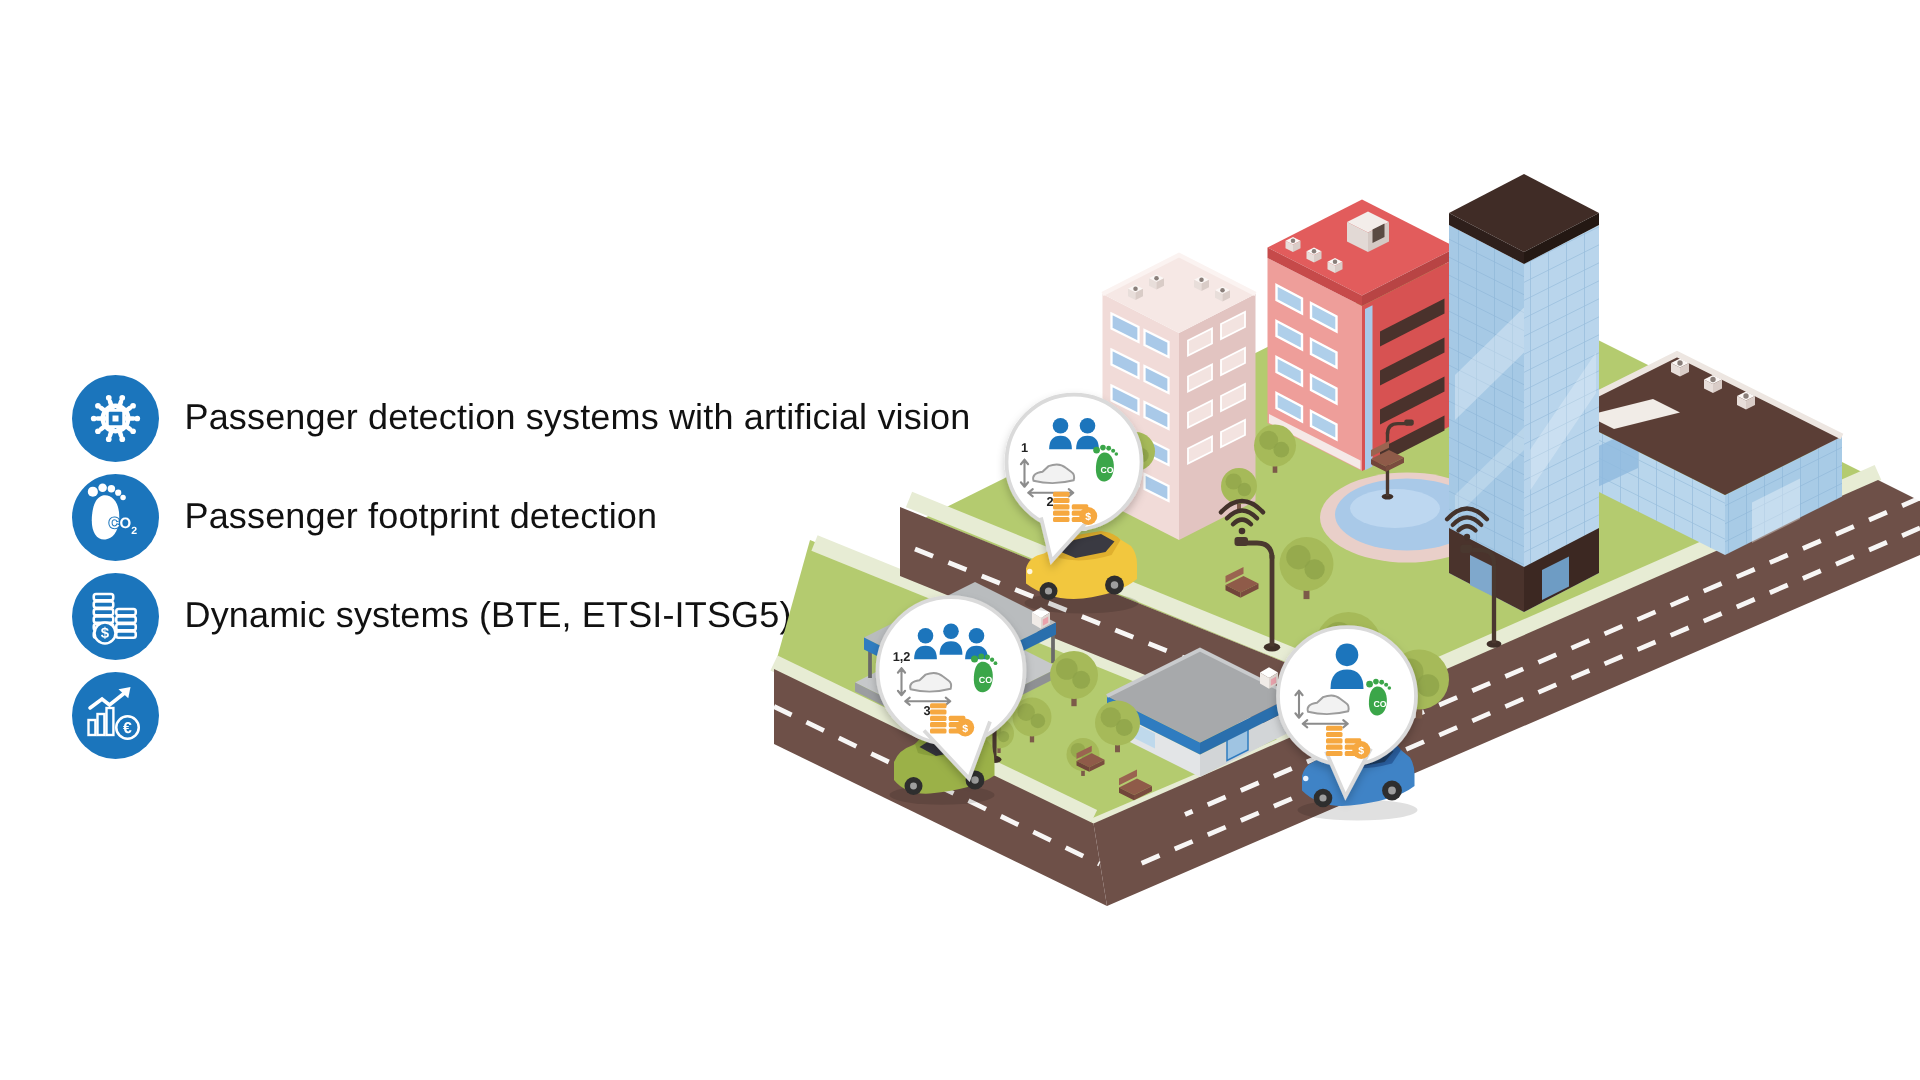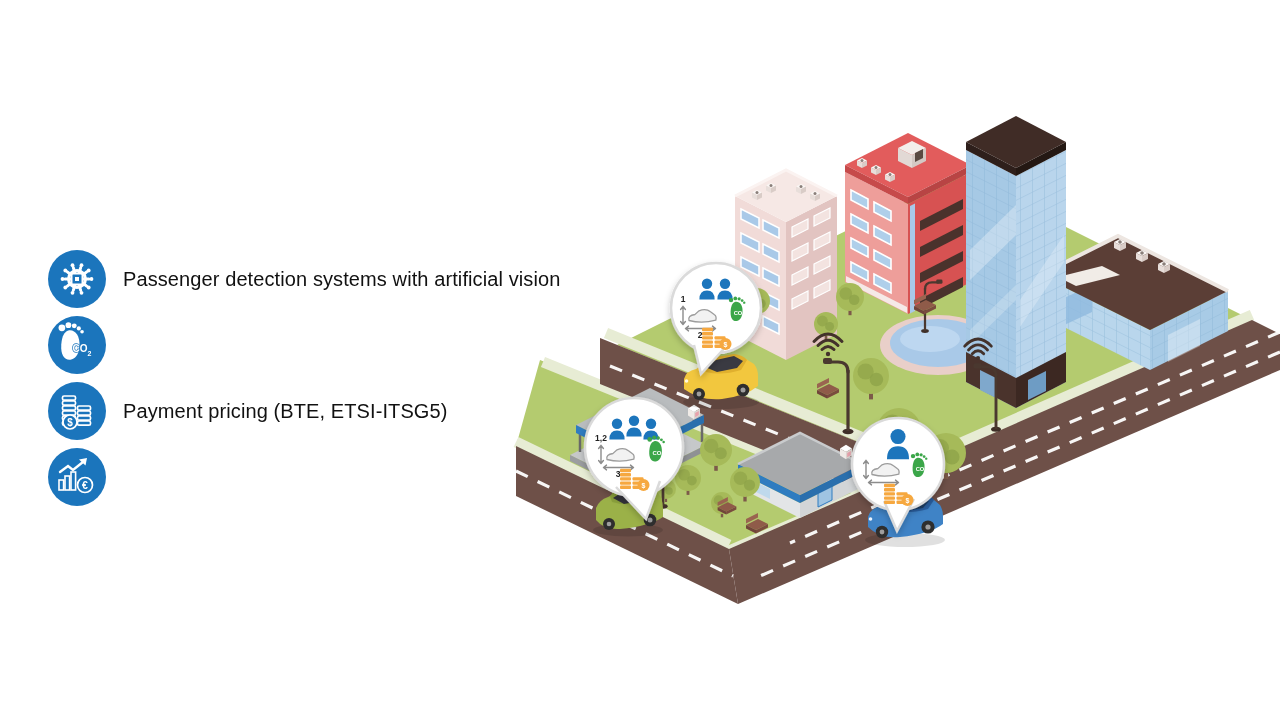--- a/index.html
+++ b/index.html
@@ -1,21 +1,21 @@
 <!DOCTYPE html>
 <html><head>
 <meta charset="utf-8">
 <style>
   html,body{margin:0;padding:0;background:#fff;}
   .stage{position:relative;width:1280px;height:720px;background:#fff;overflow:hidden;
          font-family:"Liberation Sans",sans-serif;}
   .legend{position:absolute;left:48px;top:250px;display:flex;flex-direction:column;gap:8px;}
   .legend-row{display:flex;align-items:center;height:58px;}
   .legend-icon{width:58px;height:58px;flex:0 0 58px;}
-  .legend-label{margin-left:17px;font-size:20px;color:#111;letter-spacing:0.1px;white-space:nowrap;}
+  .legend-label{margin-left:17px;font-size:24px;color:#111;letter-spacing:0.1px;white-space:nowrap;}
   svg.scene{position:absolute;left:0;top:0;}
   text{font-family:"Liberation Sans",sans-serif;}
 </style>
 </head>
 <body>
 
 <div class="stage">
 
   <div class="legend">
 
@@ -60,41 +60,42 @@
           <path d="M-2,-12 C3,-13 7,-8 6.5,0 C6,7 3,10 -0.5,10.5 C-5,11 -8,7 -7.5,-1 C-7,-8 -5,-11 -2,-12 Z"></path>
           <circle cx="-7" cy="-14" r="2.6"></circle>
             <circle cx="-2" cy="-16" r="2.2"></circle>
             <circle cx="2.5" cy="-15.5" r="1.9"></circle>
           <circle cx="6" cy="-13.5" r="1.6"></circle>
             <circle cx="8.5" cy="-11" r="1.4"></circle>
         </g>
         <text x="3" y="7" font-size="10" font-weight="bold" text-anchor="middle" fill="#FFF" stroke="#1B75BC" stroke-width="1.4" style="paint-order:stroke">CO</text>
         <text x="12.5" y="11" font-size="7" font-weight="bold" text-anchor="middle" fill="#FFF" stroke="#1B75BC" stroke-width="1.2" style="paint-order:stroke">2</text>
       </svg>
+      <span class="legend-label">Passenger footprint detection</span>
     </div>
 
     <div class="legend-row">
       <svg class="legend-icon" viewBox="-29 -29 58 58">
         <circle r="29" fill="#1B75BC"></circle>
         <g fill="none" stroke="#FFF" stroke-width="1.7">
           <rect x="-14.5" y="-15" width="13" height="4.2" rx="1.5"></rect>
             <rect x="-14.5" y="-10" width="13" height="4.2" rx="1.5"></rect>
           <rect x="-14.5" y="-5" width="13" height="4.2" rx="1.5"></rect>
             <rect x="-14.5" y="0" width="13" height="4.2" rx="1.5"></rect>
           <rect x="-14.5" y="5" width="13" height="4.2" rx="1.5"></rect>
             <rect x="-14.5" y="10" width="13" height="4.2" rx="1.5"></rect>
           <rect x="0.5" y="-5" width="13" height="4.2" rx="1.5"></rect>
             <rect x="0.5" y="0" width="13" height="4.2" rx="1.5"></rect>
           <rect x="0.5" y="5" width="13" height="4.2" rx="1.5"></rect>
             <rect x="0.5" y="10" width="13" height="4.2" rx="1.5"></rect>
         </g>
         <circle cx="-7" cy="11" r="7" fill="#1B75BC" stroke="#FFF" stroke-width="1.7"></circle>
         <text x="-7" y="14.5" font-size="10" font-weight="bold" text-anchor="middle" fill="#FFF">$</text>
       </svg>
-      <span class="legend-label">Payment pricing (BTE, ETSI-ITSG5)</span>
+      <span class="legend-label">Dynamic systems (BTE, ETSI-ITSG5)</span>
     </div>
 
     <div class="legend-row">
       <svg class="legend-icon" viewBox="-29 -29 58 58">
         <circle r="29" fill="#1B75BC"></circle>
         <g fill="none" stroke="#FFF" stroke-width="1.6">
           <rect x="-18" y="3" width="4.6" height="10"></rect>
             <rect x="-12" y="-1" width="4.6" height="14"></rect>
           <rect x="-6" y="-5" width="4.6" height="18"></rect>
         </g>

